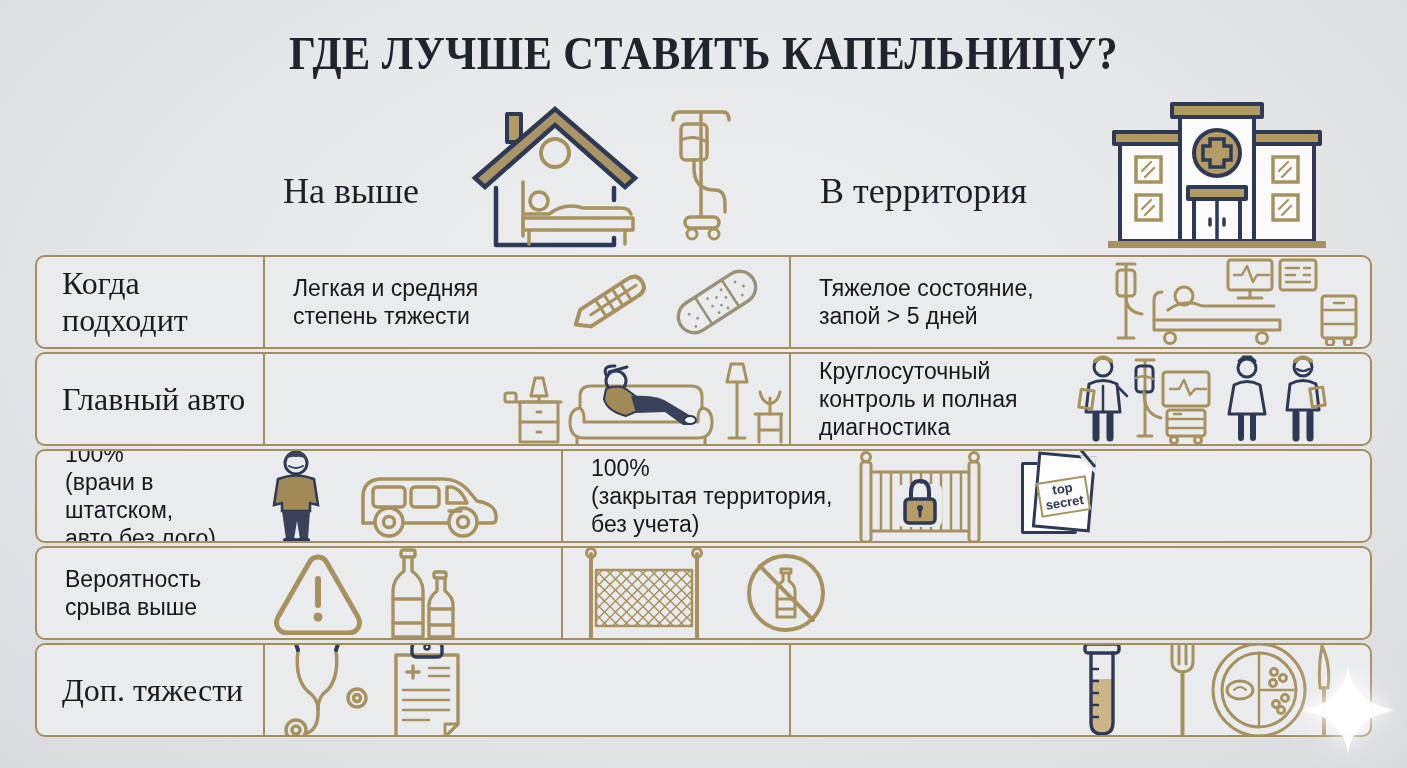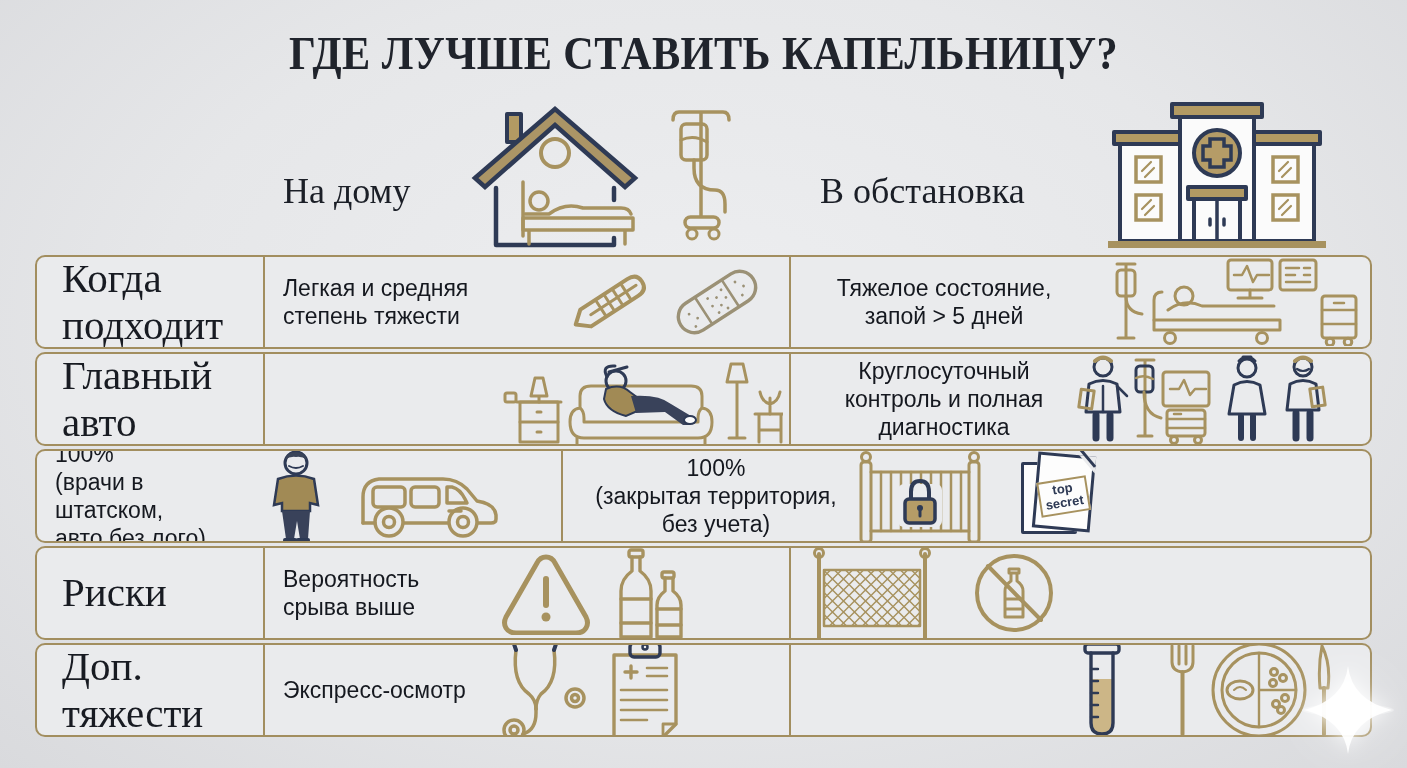--- a/index.html
+++ b/index.html
@@ -31,27 +31,27 @@
   .table { position:absolute; left:35px; top:255px; width:1337px; }
   .row {
     display:flex; height:94px; margin-bottom:3px;
     border:2px solid #a28e5f; border-radius:10px;
     background:#eaebed; overflow:hidden;
   }
   .cell-label {
     flex:0 0 228px; border-right:2px solid #a28e5f;
     display:flex; align-items:center; padding-left:25px;
     font-family:"Liberation Serif", serif;
-    font-size:41px; line-height:1.15; color:#181b22;
+    font-size:32px; line-height:1.15; color:#181b22;
     white-space:pre-line;
   }
   .cell-home { flex:0 0 526px; border-right:2px solid #a28e5f; display:flex; align-items:center; }
   .cell-hosp { flex:1; display:flex; align-items:center; }
-  .cell-home .txt { flex:0 0 218px; padding-left:18px; }
-  .cell-hosp .txt { flex:0 0 278px; padding-left:28px;text-align:center; }
+  .cell-home .txt { flex:0 0 218px; padding-left:28px; }
+  .cell-hosp .txt { flex:0 0 278px; padding-left:28px; }
   .txt { font-size:23px; line-height:1.22; white-space:pre-line; color:#15181f; }
   .icons { flex:1; display:flex; align-items:center; }
 
   svg .g  { stroke:#a7925f; fill:none; stroke-linecap:round; stroke-linejoin:round; }
   svg .n  { stroke:#2e3a55; fill:none; stroke-linecap:round; stroke-linejoin:round; }
   svg .gf { fill:#b29a63; stroke:#2e3a55; stroke-linejoin:round; }
   svg .wf { fill:#fbfbfb; }
 
   
   .topsecret { position:relative; width:80px; height:84px; }
@@ -85,42 +85,42 @@
     pointer-events:none;
   }
 </style>
 </head>
 <body>
 
 <div>
 
   <h1 class="title">ГДЕ ЛУЧШЕ СТАВИТЬ КАПЕЛЬНИЦУ?</h1>
 
-  <div class="hdr-label home">На дому</div>
+  <div class="hdr-label home">На выше</div>
   <div class="hdr-icon home">
     <svg width="292" height="152" viewBox="0 0 292 152">
       <rect x="44" y="18" width="14" height="28" class="gf" stroke-width="4"></rect>
       <polygon points="12,82 92,13 172,82 162,91 92,29 22,91" fill="#ab9566" stroke="#2e3a55" stroke-width="4.5"></polygon>
       <path class="n" stroke-width="4.5" d="M33 92 V149 M33 149 H151 M151 92 V104 M151 142 V149"></path>
       <circle cx="92" cy="57" r="14" class="g" stroke-width="4"></circle>
       <path class="g" stroke-width="3.5" d="M60 86 V140"></path>
       <circle cx="76" cy="105" r="9" class="g" stroke-width="3.5"></circle>
       <path class="g" stroke-width="3.5" d="M62 118 H86 Q102 106 120 112 H158 Q166 112 168 118"></path>
       <path class="g" stroke-width="3.5" d="M60 122 H170 V134 H60 Z M66 134 V148 M162 134 V148"></path>
       <path class="g" stroke-width="3.5" d="M238 16 V120 M238 16 H216 Q210 16 210 24 M238 16 H260 Q266 16 266 24"></path>
       <rect x="218" y="28" width="26" height="36" rx="5" class="g" stroke-width="3.5"></rect>
       <path class="g" stroke-width="3" d="M218 44 Q231 38 244 46"></path>
       <path class="g" stroke-width="3.5" d="M231 64 V72 Q231 94 252 94 Q262 94 262 108 V116"></path>
       <rect x="222" y="121" width="34" height="11" rx="5.5" class="g" stroke-width="3.5"></rect>
       <circle cx="229" cy="138" r="5" class="g" stroke-width="3"></circle>
       <circle cx="251" cy="138" r="5" class="g" stroke-width="3"></circle>
     </svg>
   </div>
 
-  <div class="hdr-label hosp">В обстановка</div>
+  <div class="hdr-label hosp">В территория</div>
   <div class="hdr-icon hosp">
     <svg width="250" height="154" viewBox="0 0 250 154">
       <rect x="28" y="48" width="60" height="98" class="wf n" stroke-width="4"></rect>
       <rect x="162" y="48" width="60" height="98" class="wf n" stroke-width="4"></rect>
       <rect x="22" y="37" width="68" height="12" class="gf" stroke-width="4"></rect>
       <rect x="160" y="37" width="68" height="12" class="gf" stroke-width="4"></rect>
       <g class="wf" stroke="#a7925f" stroke-width="3.5">
         <rect x="44" y="62" width="25" height="25"></rect>
           <rect x="44" y="100" width="25" height="25"></rect>
         <rect x="181" y="62" width="25" height="25"></rect>
@@ -331,21 +331,20 @@
               <div class="ts-fold"></div>
               <div class="ts-stamp">top
 secret</div>
             </div>
           </div>
         </div>
       </div>
     </div>
 
     <div class="row">
-      <div class="cell-label">Риски</div>
       <div class="cell-home">
         <div class="txt">Вероятность
 срыва выше</div>
         <div class="icons" style="justify-content:flex-start; padding-left:16px; gap:16px;">
           <svg width="94" height="84" viewBox="0 0 94 84">
             <path class="g" stroke-width="5" d="M47 6 Q53 6 56 12 L87 66 Q90 72 87 77 Q84 82 77 82 H17 Q10 82 7 77 Q4 72 7 66 L38 12 Q41 6 47 6 Z"></path>
             <path class="g" stroke-width="6" d="M47 28 V54"></path>
             <circle cx="47" cy="66" r="4.5" fill="#a7925f"></circle>
           </svg>
           <svg width="80" height="96" viewBox="0 0 80 96">
@@ -383,21 +382,20 @@
               <path stroke-width="4" d="M19 18 L72 72"></path>
             </g>
           </svg>
         </div>
       </div>
     </div>
 
     <div class="row">
       <div class="cell-label">Доп. тяжести</div>
       <div class="cell-home">
-        <div class="txt">Экспресс-осмотр</div>
         <div class="icons" style="justify-content:flex-start; padding-left:8px; gap:16px;">
           <svg width="98" height="100" viewBox="0 0 98 100">
             <g class="g" stroke-width="3.5">
               <path d="M25 10 Q21 42 38 54 Q45 60 45 69"></path>
               <path d="M63 10 Q67 42 50 54 Q45 60 45 69"></path>
               <path d="M45 69 V73 Q45 90 32 94"></path>
               <circle cx="23" cy="90" r="10"></circle>
                 <circle cx="23" cy="90" r="4"></circle>
               <circle cx="84" cy="58" r="9"></circle>
                 <circle cx="84" cy="58" r="3.5"></circle>

